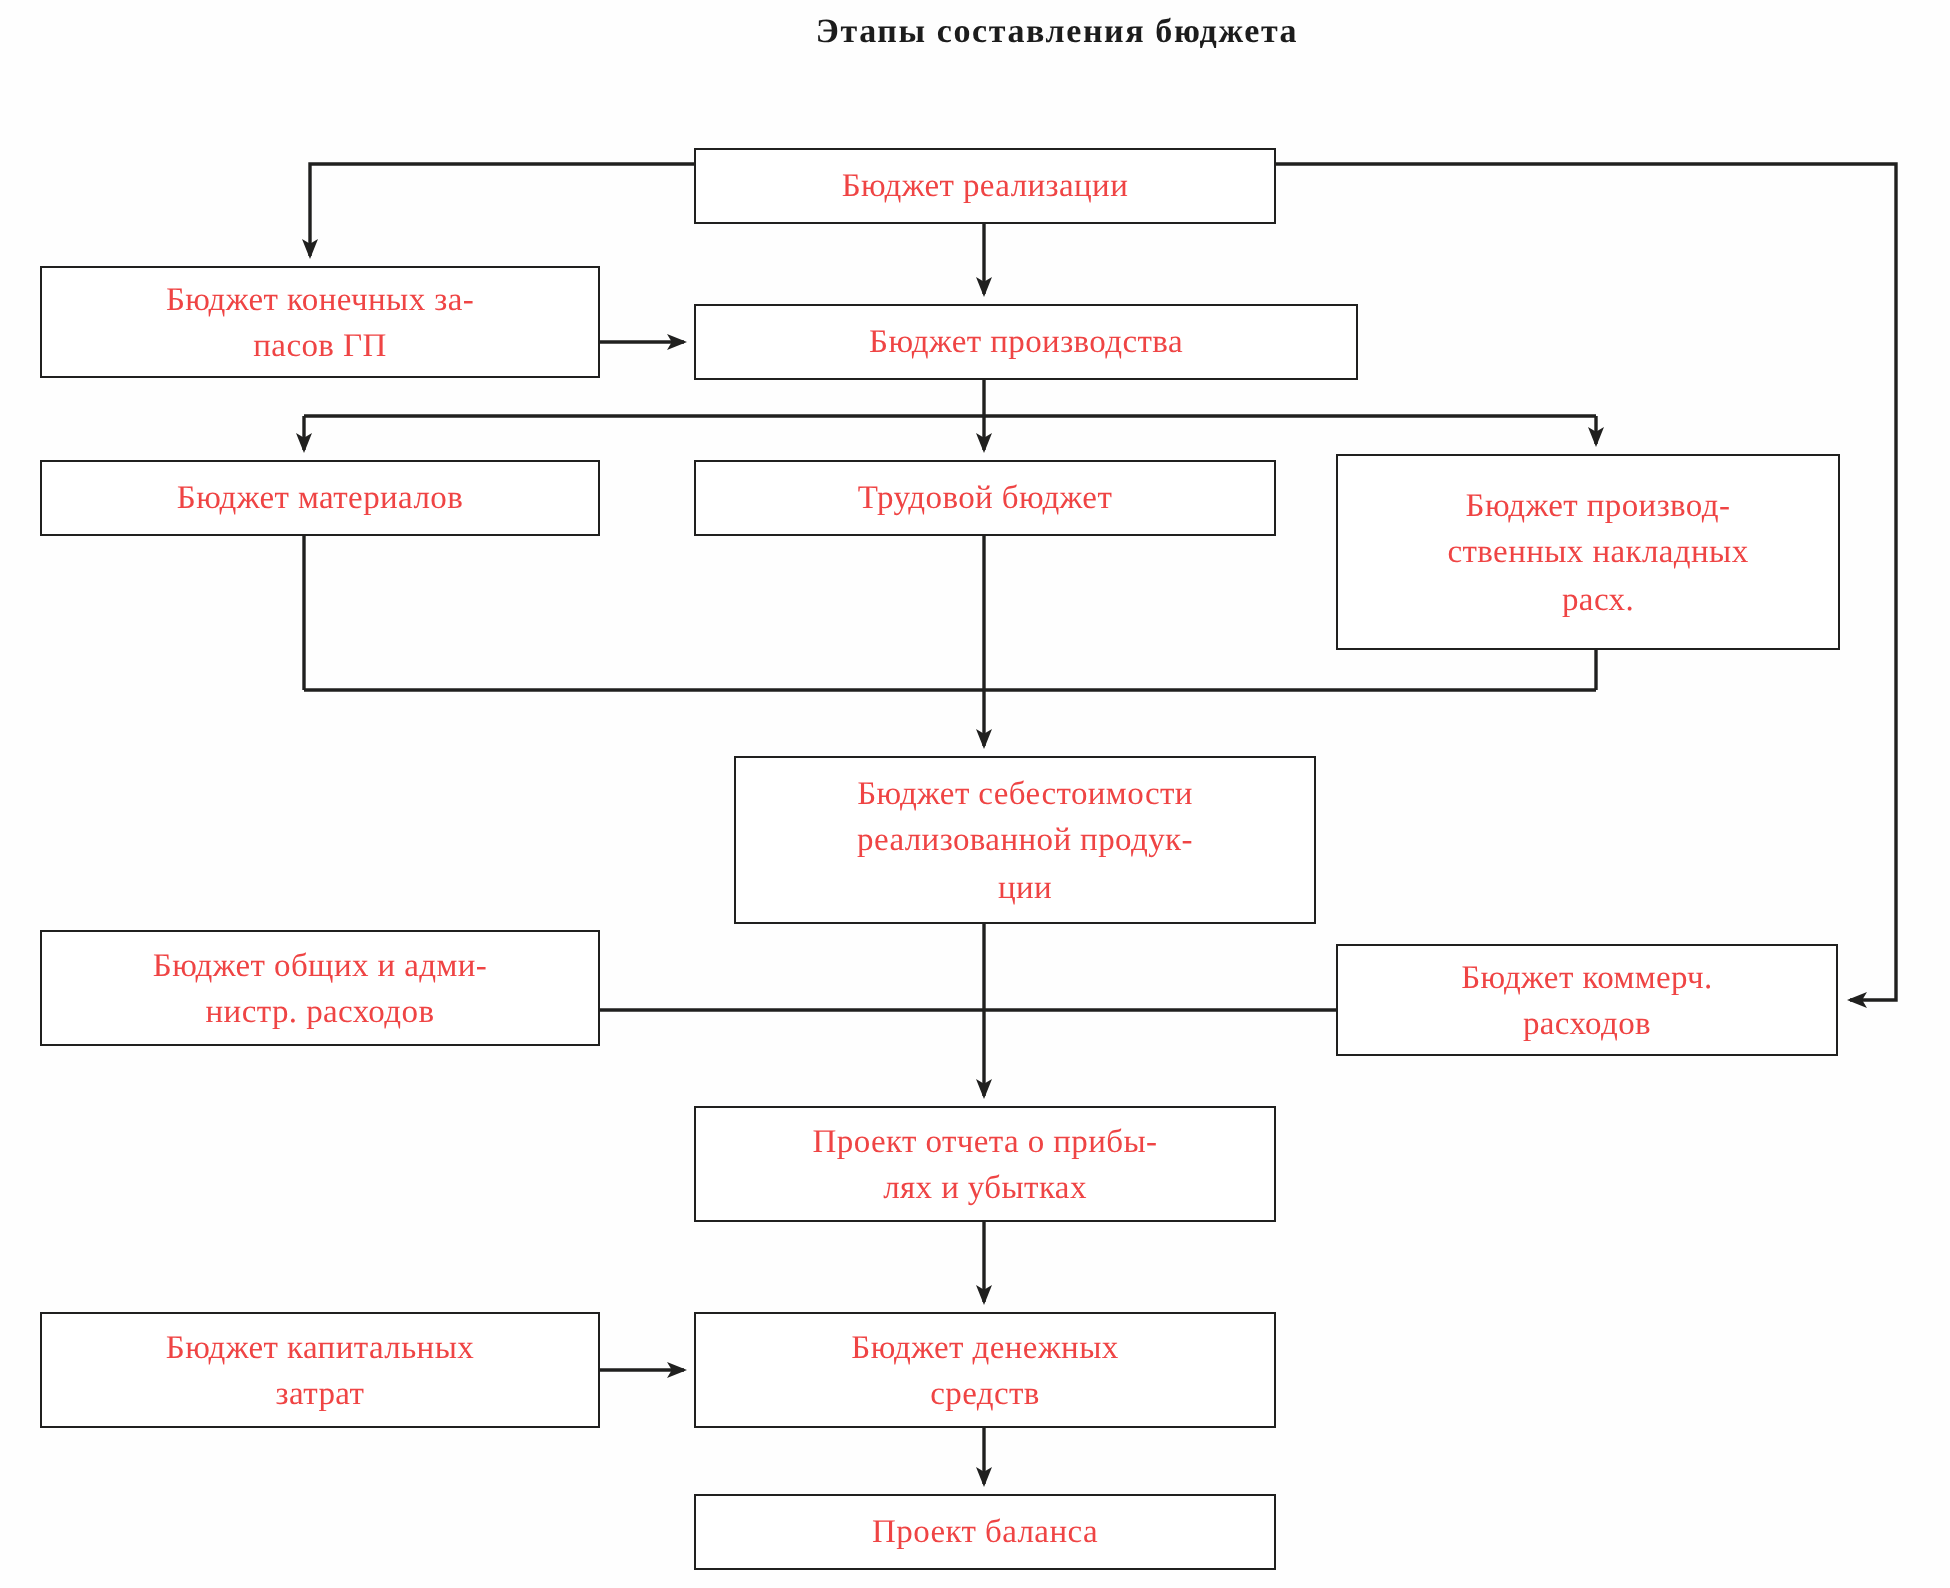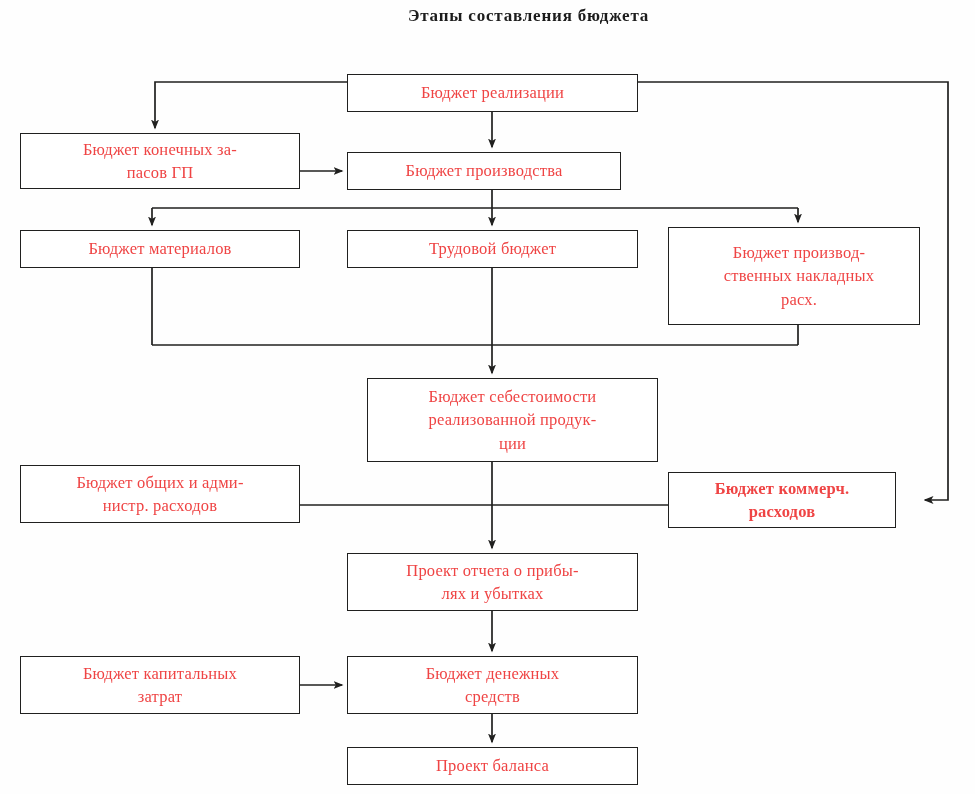--- a/index.html
+++ b/index.html
@@ -104,21 +104,21 @@
 
   <div class="node-box" style="left:347px; top:74px; width:291px; height:38px;">
     <span class="txt">Бюджет реализации</span>
   </div>
 
   <div class="node-box" style="left:20px; top:133px; width:280px; height:56px;">
     <span class="txt">Бюджет конечных за-
 пасов ГП</span>
   </div>
 
-  <div class="node-box" style="left:347px; top:152px; width:274px; height:38px;">
+  <div class="node-box" style="left:347px; top:152px; width:332px; height:38px;">
     <span class="txt">Бюджет производства</span>
   </div>
 
   <div class="node-box" style="left:20px; top:230px; width:280px; height:38px;">
     <span class="txt">Бюджет материалов</span>
   </div>
 
   <div class="node-box" style="left:347px; top:230px; width:291px; height:38px;">
     <span class="txt">Трудовой бюджет</span>
   </div>
@@ -133,21 +133,21 @@
     <span class="txt">Бюджет себестоимости
 реализованной продук-
 ции</span>
   </div>
 
   <div class="node-box" style="left:20px; top:465px; width:280px; height:58px;">
     <span class="txt">Бюджет общих и адми-
 нистр. расходов</span>
   </div>
 
-  <div class="node-box" style="left:668px; top:472px; width:228px; height:56px;font-weight:bold;">
+  <div class="node-box" style="left:668px; top:472px; width:251px; height:56px;">
     <span class="txt">Бюджет коммерч.
 расходов</span>
   </div>
 
   <div class="node-box" style="left:347px; top:553px; width:291px; height:58px;">
     <span class="txt">Проект отчета о прибы-
 лях и убытках</span>
   </div>
 
   <div class="node-box" style="left:20px; top:656px; width:280px; height:58px;">

